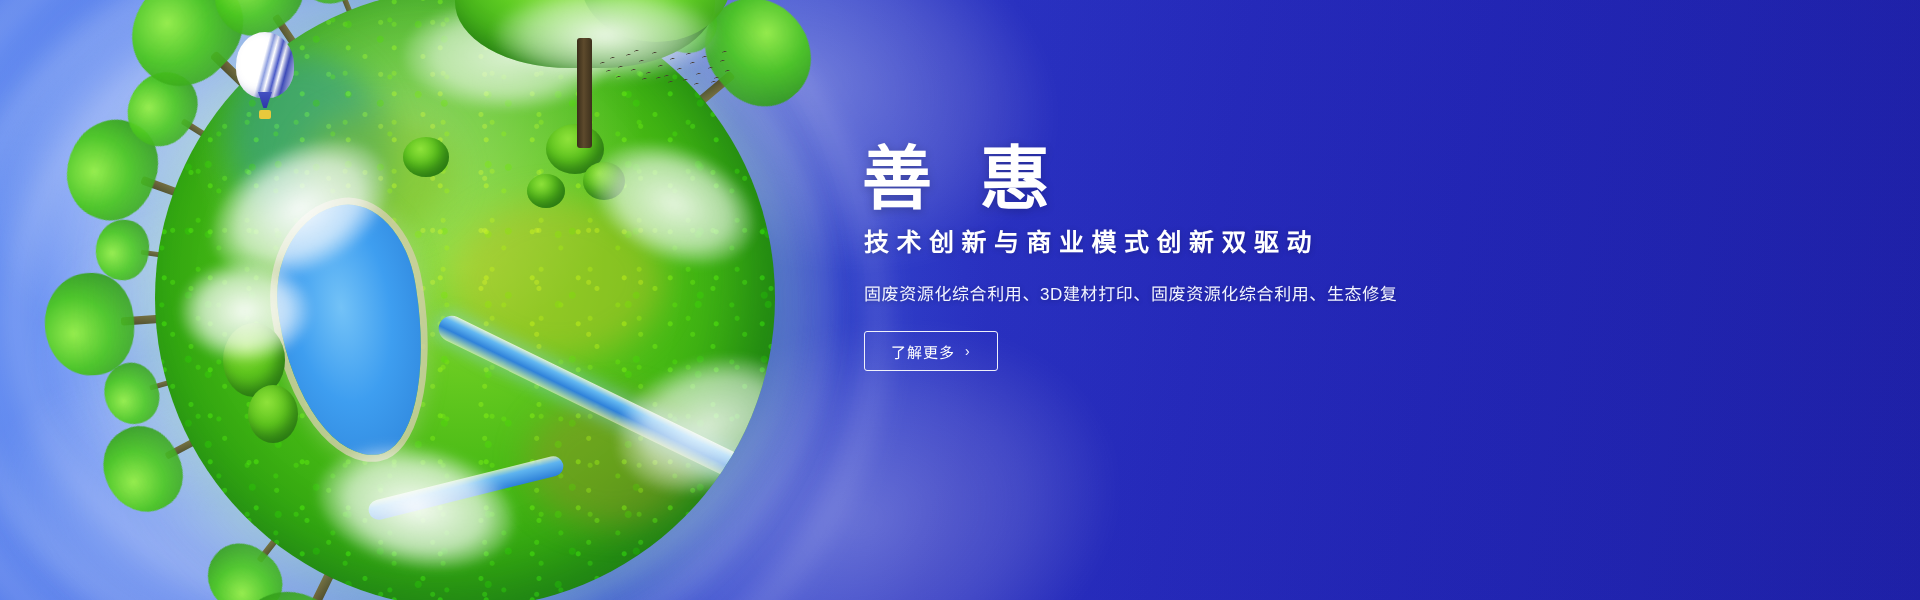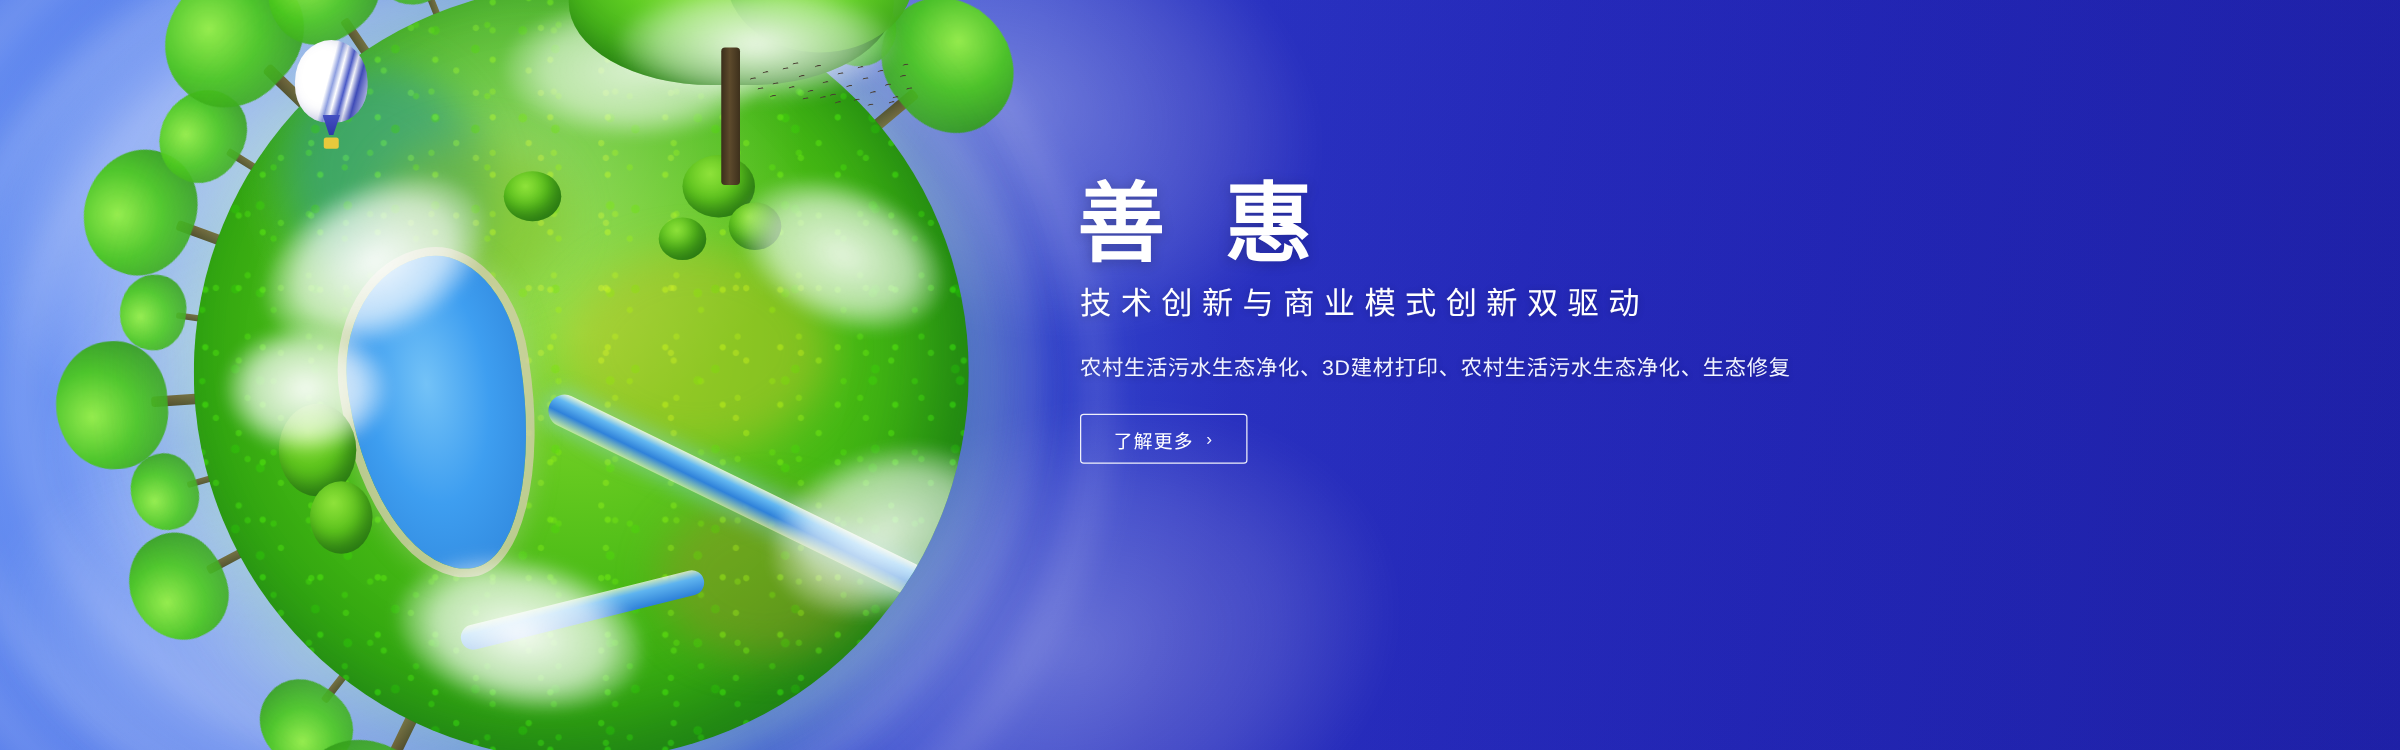--- a/index.html
+++ b/index.html
@@ -313,21 +313,21 @@
     position: relative;
     top: -7px;
     text-shadow: 0 2px 8px rgba(0,0,0,.22);
   }
   .headline .gap { width: 48px; display: inline-block; }
 
   .subtitle {
     margin: 8px 0 0 2px;
     color: #ffffff;
     font-size: 25px;
-    font-weight: 400;
+    font-weight: 700;
     letter-spacing: 7.5px;
     white-space: nowrap;
     text-shadow: 0 1px 6px rgba(0,0,0,.22);
   }
 
   .desc {
     margin: 22px 0 0 2px;
     color: #f2f4ff;
     font-size: 17px;
     font-weight: 400;
@@ -518,21 +518,21 @@
   <div class="copy">
 
     <h1 class="headline">
       <span class="big">善</span>
       <span class="gap"></span>
       <span class="big">惠</span>
     </h1>
 
     <div class="subtitle">技术创新与商业模式创新双驱动</div>
 
-    <div class="desc">农村生活污水生态净化、3D建材打印、农村生活污水生态净化、生态修复</div>
+    <div class="desc">固废资源化综合利用、3D建材打印、固废资源化综合利用、生态修复</div>
 
     <button class="cta">
       <span>了解更多</span>
       <span class="chev">›</span>
     </button>
   </div>
 
 </div>
 
 </body></html>

